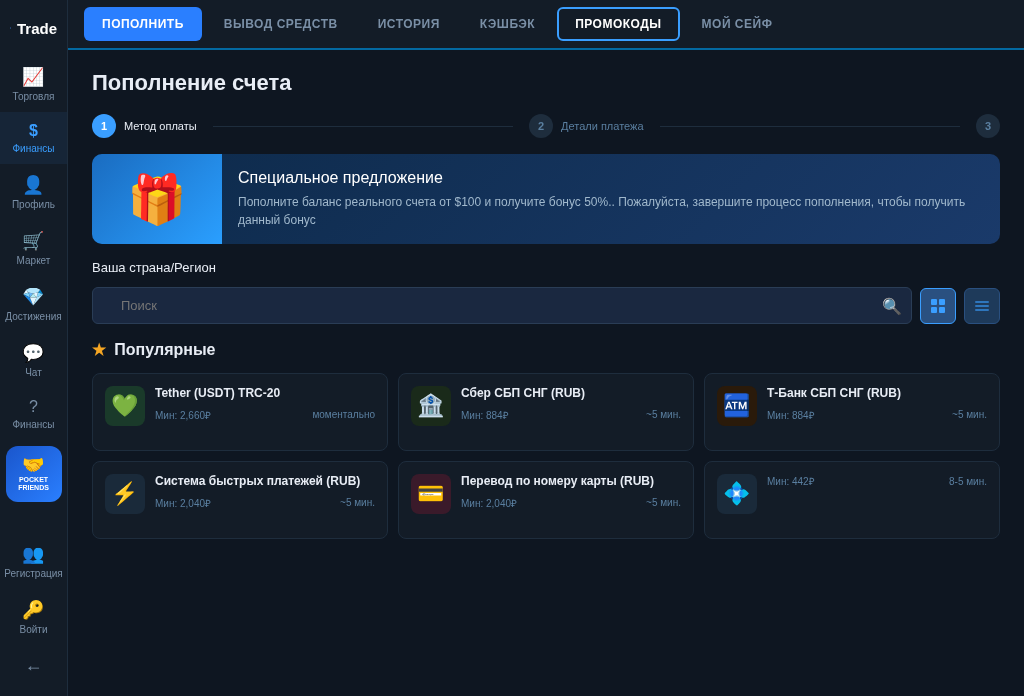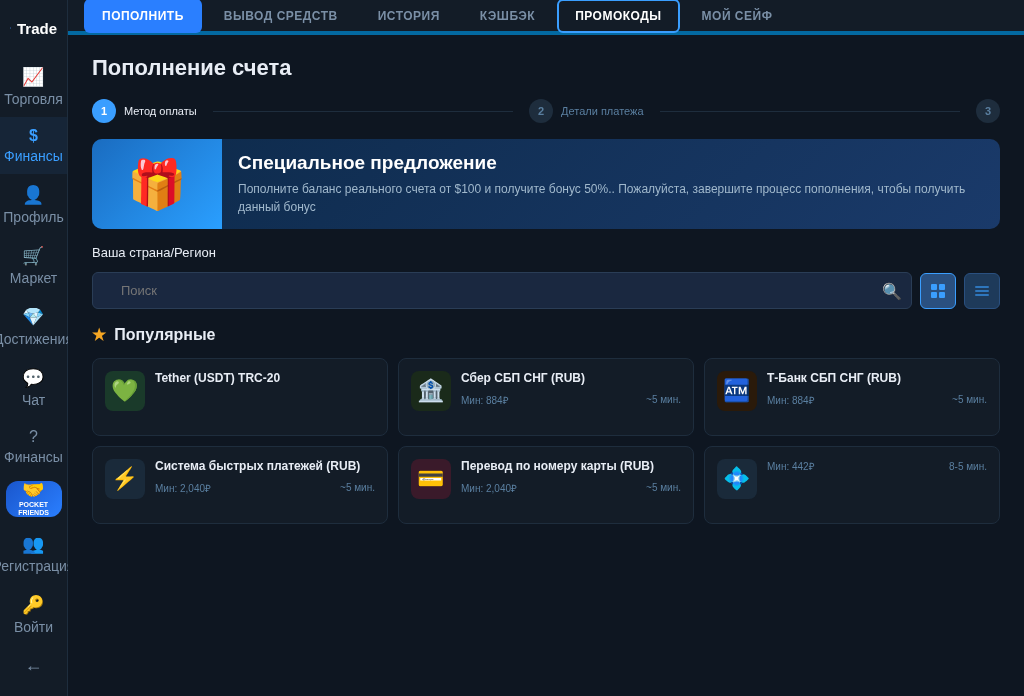--- a/index.html
+++ b/index.html
@@ -50,21 +50,21 @@
       width: 100%;
       padding: 10px 4px;
       cursor: pointer;
       gap: 3px;
     }
     .nav-item .nav-icon {
       font-size: 18px;
       color: #7a8fa6;
     }
     .nav-item .nav-label {
-      font-size: 14px;
+      font-size: 10px;
       color: #7a8fa6;
       text-align: center;
     }
     .nav-item.active .nav-icon,
     .nav-item.active .nav-label {
       color: #3a9eff;
     }
     .nav-item.active {
       background: rgba(58, 158, 255, 0.08);
     }
@@ -109,23 +109,23 @@
       background: #0e1621;
       overflow: hidden;
     }
 
     
     .top-nav {
       display: flex;
       align-items: center;
       background: #131c27;
       padding: 0 16px;
-      height: 35px;
+      height: 50px;
       gap: 4px;
-      border-bottom: 4px solid #0369a1;
+      border-bottom: 2px solid #0369a1;
     }
     .nav-tab {
       padding: 8px 16px;
       font-size: 12px;
       font-weight: 600;
       color: #7a8fa6;
       cursor: pointer;
       border-radius: 6px;
       text-transform: uppercase;
       letter-spacing: 0.5px;
@@ -220,22 +220,22 @@
       position: relative;
     }
     .gift-box {
       font-size: 48px;
     }
     .promo-text {
       padding: 12px 16px;
       flex: 1;
     }
     .promo-title {
-      font-size: 19px;
-      font-weight: 700;
+      font-size: 16px;
+      font-weight: 400;
       color: #fff;
       margin-bottom: 6px;
     }
     .promo-desc {
       font-size: 12px;
       color: #a0b8cc;
       line-height: 1.5;
     }
 
     
@@ -494,20 +494,24 @@
       <span>Популярные</span>
     </div>
 
     <div class="payment-grid" id="payment-grid">
     <div class="payment-card">
       <div class="payment-logo" style="background:#1a3a2a;">
         <span>💚</span>
       </div>
       <div class="payment-info">
         <div class="payment-name">Tether (USDT) TRC-20</div>
+        <div class="payment-meta">
+          <span class="payment-min">Мин: 2,660₽</span>
+          <span class="payment-speed">моментально</span>
+        </div>
       </div>
     </div>
         <div class="payment-card">
       <div class="payment-logo" style="background:#1a2a1a;">
         <span>🏦</span>
       </div>
       <div class="payment-info">
         <div class="payment-name">Сбер СБП СНГ (RUB)</div>
         <div class="payment-meta">
           <span class="payment-min">Мин: 884₽</span>

